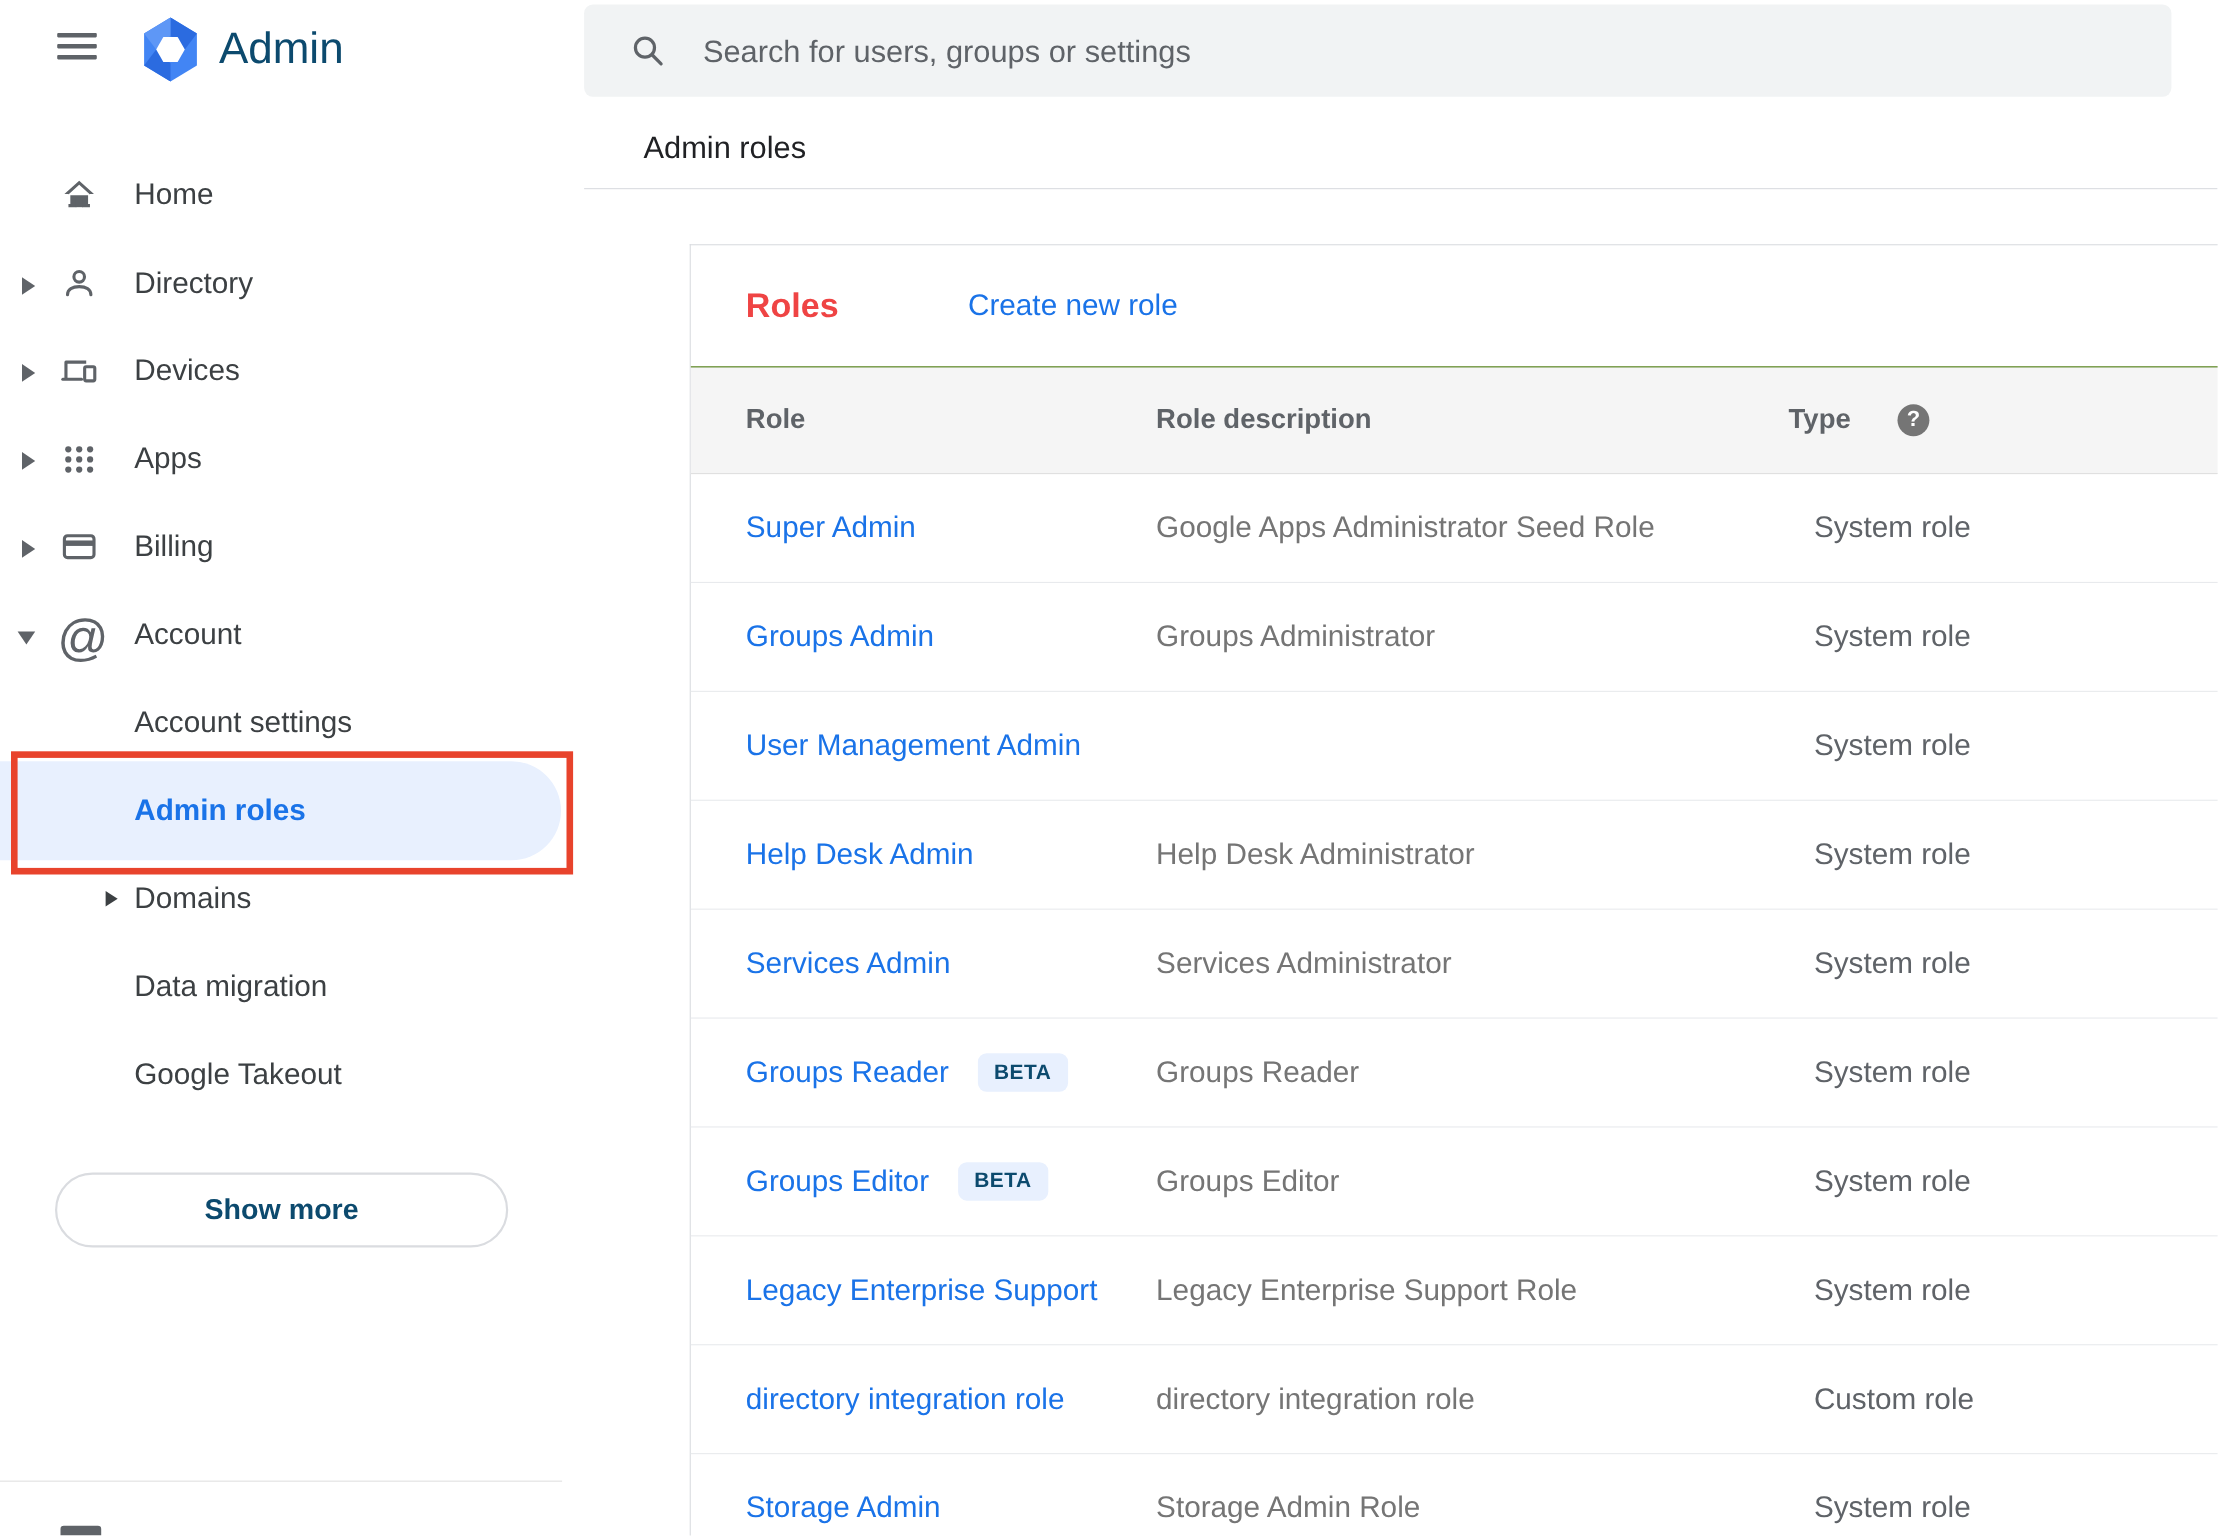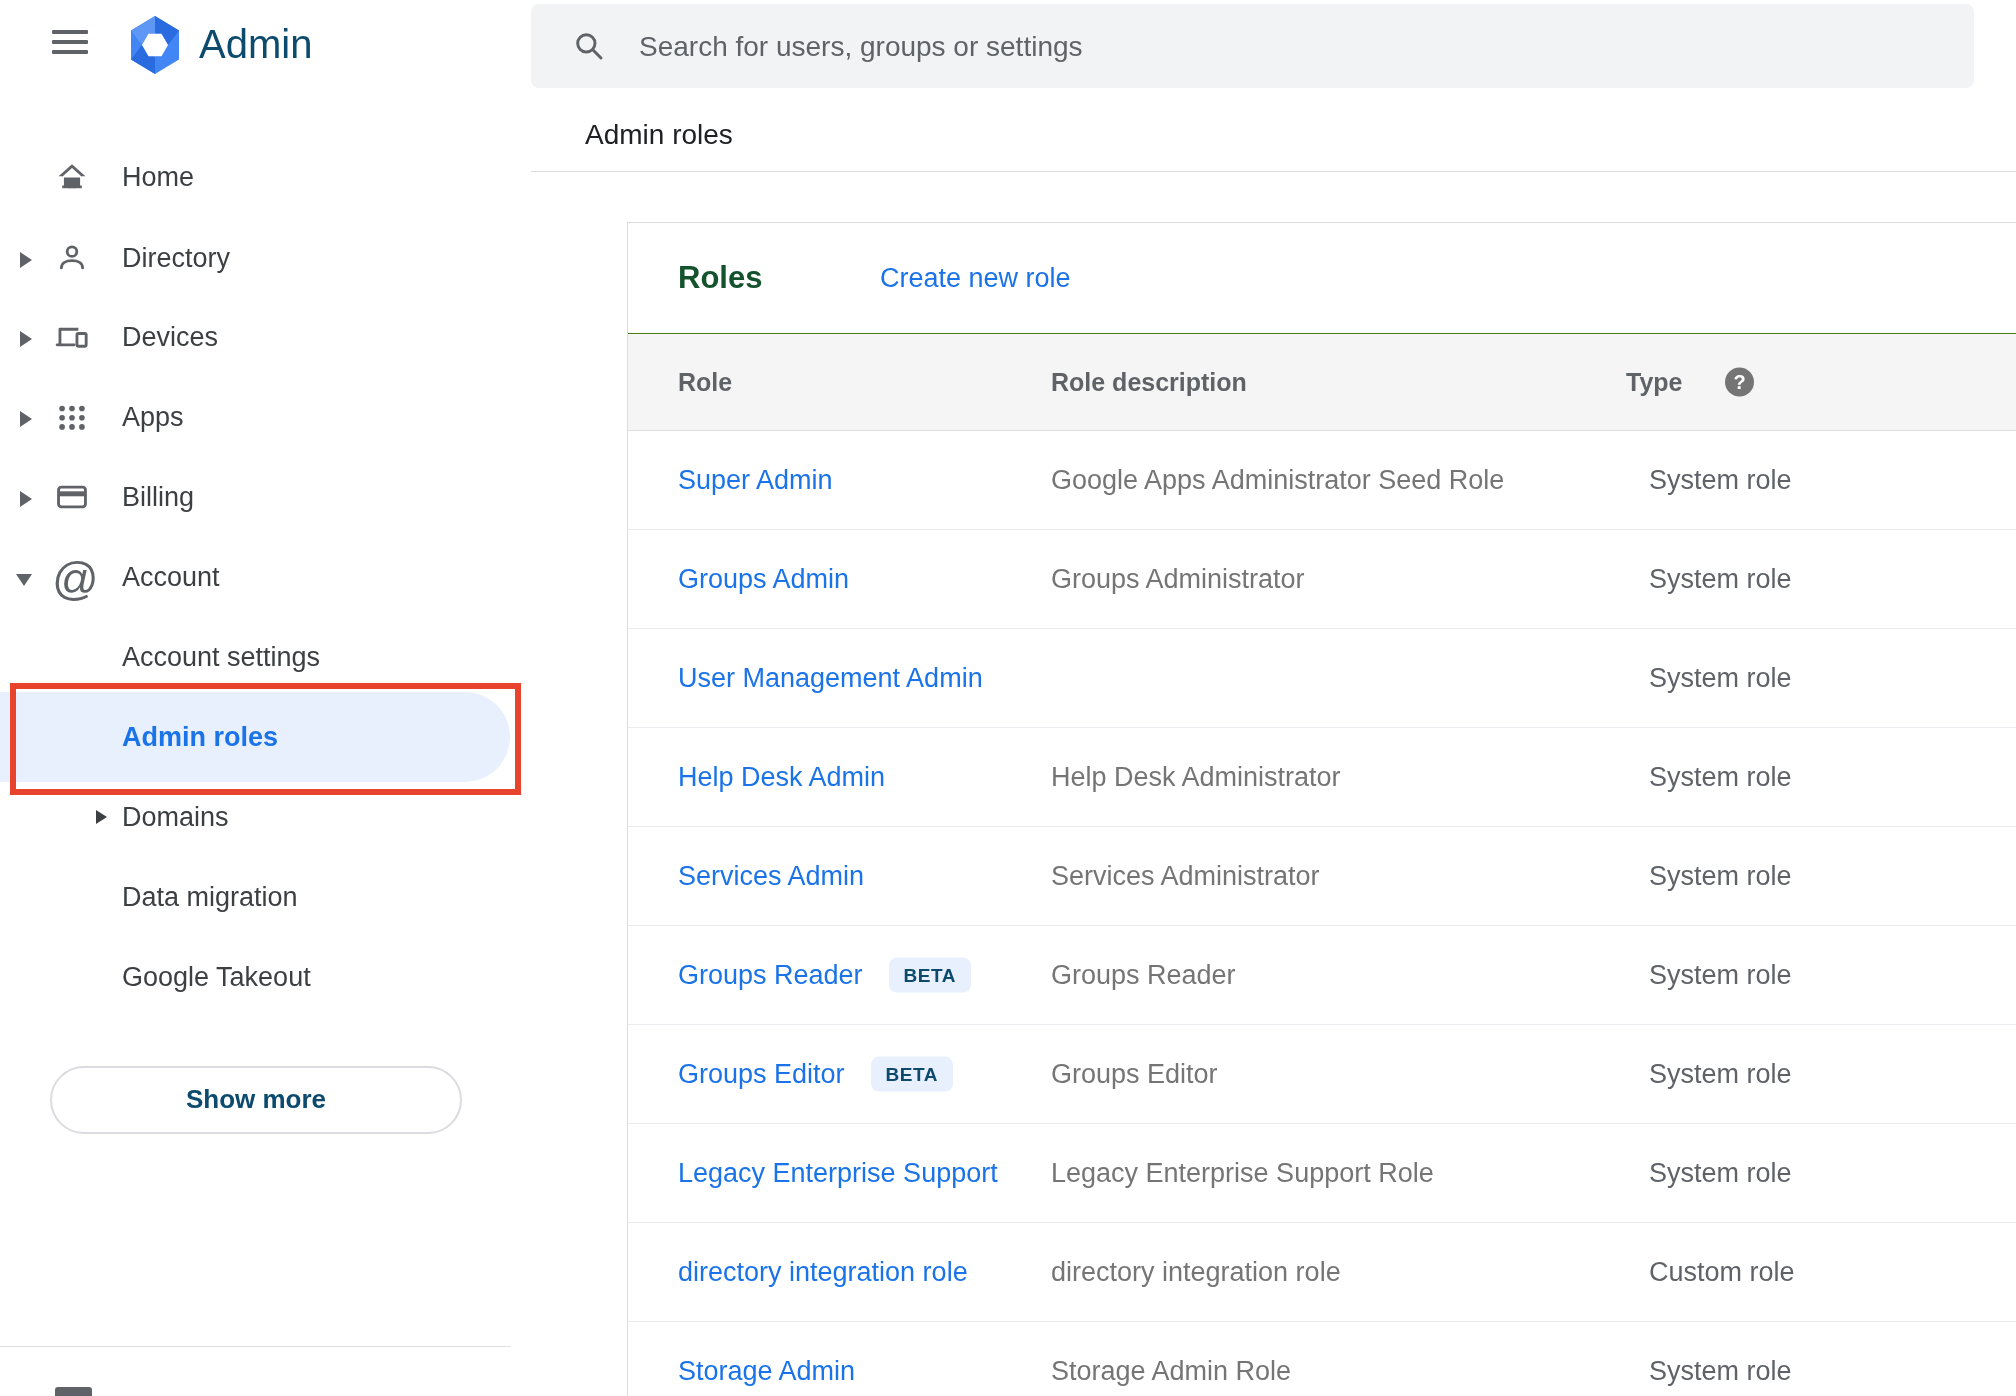--- a/index.html
+++ b/index.html
@@ -44,21 +44,21 @@
   .annotation-box{left:10px;top:683px;width:499px;height:100px;border:6px solid #e8432c;pointer-events:none;z-index:5;}
 
   .show-more{left:50px;top:1050px;width:408px;height:64px;background:#fff;border:2px solid #dadce0;
     border-radius:34px;text-align:center;line-height:62px;font-size:26px;font-weight:700;color:#0c4a6e;cursor:pointer;margin-top:16px;}
   .sidebar-divider{left:0;top:1346px;width:511px;height:1px;background:#e0e0e0;}
   .partial-icon{left:55px;top:1387px;width:37px;height:9px;background:#5f6368;border-radius:3px 3px 0 0;}
 
   
   .card{left:627px;top:222px;width:1389px;height:1200px;background:#fff;border:1px solid #dadce0;border-right:none;}
   .card-header{position:absolute;left:0;top:0;width:100%;height:110px;}
-  .card-title{position:absolute;left:50px;top:50%;transform:translateY(-50%);font-size:31px;font-weight:700;color:#14532d;}
+  .card-title{position:absolute;left:50px;top:50%;transform:translateY(-50%);font-size:31px;font-weight:700;color:#ef4444;}
   .create-link{position:absolute;left:208px;top:50%;transform:translateY(-50%);font-size:27px;color:#1a73e8;text-decoration:none;cursor:pointer;margin-left:44px;}
 
   .thead{position:absolute;left:0;top:110px;width:100%;height:98px;background:#f5f5f5;
     border-top:1px solid #4d7c0f;border-bottom:1px solid #e0e0e0;box-sizing:border-box;}
   .th{position:absolute;top:50%;transform:translateY(-50%);font-size:25px;font-weight:700;color:#5f6368;}
   .th-role{left:50px;} .th-desc{left:423px;} .th-type{left:998px;}
   .help-circle{position:absolute;left:1097px;top:50%;transform:translateY(-50%);width:29px;height:29px;
     border-radius:50%;background:#757575;color:#fff;font-size:20px;font-weight:700;text-align:center;line-height:29px;cursor:pointer;}
 
   .rows{position:absolute;left:0;top:208px;width:100%;}

